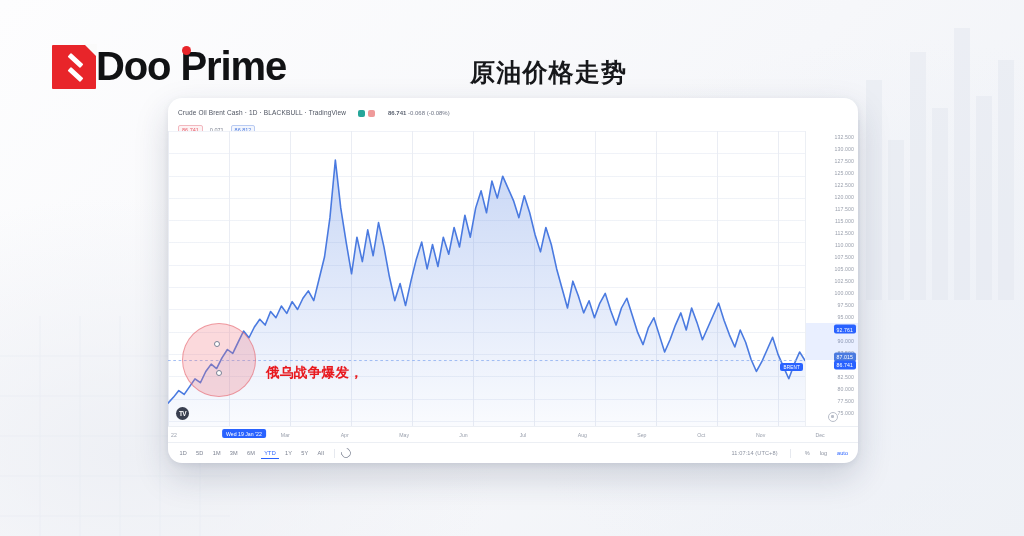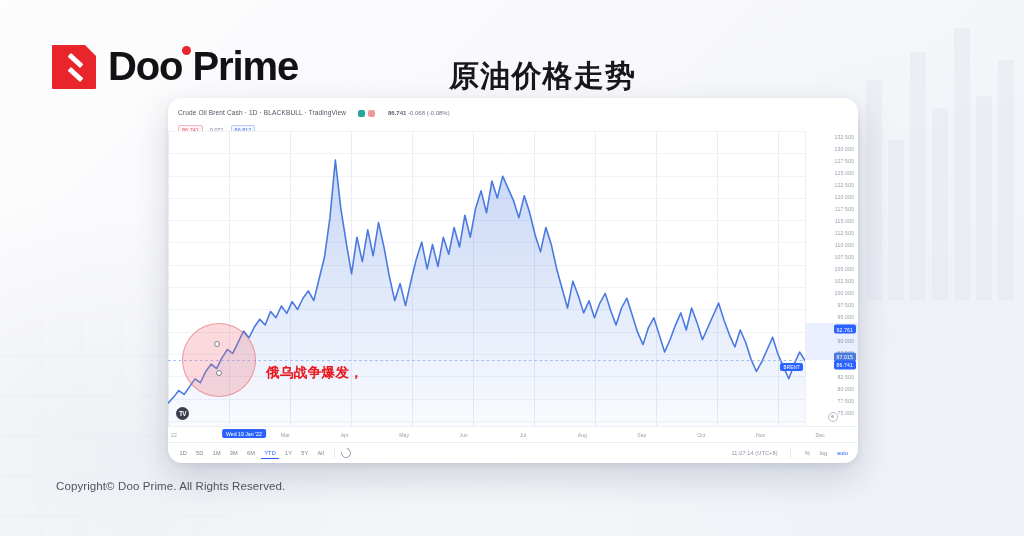--- a/index.html
+++ b/index.html
@@ -39,21 +39,20 @@
     opacity: .55;
     pointer-events: none;
   }
 
   
   #brand {
     position: absolute;
     left: 52px; top: 44px;
     display: flex;
     align-items: center;
-    gap: 12px;
   }
   #brand .mark {
     width: 44px; height: 44px;
     background: #e8252a;
     position: relative;
     border-radius: 1px;
     flex: none;
   }
   #brand .mark::before,
   #brand .mark::after {
@@ -91,22 +90,22 @@
     position: absolute;
     width: 9px; height: 9px;
     border-radius: 50%;
     background: #e8252a;
     left: 130px; top: 2px;
   }
 
   
   #page-title {
     position: absolute;
-    left: 449px; top: 56px;
-    font-size: 30px;
+    left: 470px; top: 56px;
+    font-size: 25px;
     font-weight: 700;
     color: #17181b;
     letter-spacing: 1.2px;
     white-space: nowrap;
   }
 
   
   #chart-card {
     position: absolute;
     left: 168px; top: 98px;
@@ -537,14 +536,13 @@
       <div class="tb-right">
         <span class="clock">11:07:14 (UTC+8)</span>
         <span class="tb-sep"></span>
         <span class="opt">%</span>
         <span class="opt">log</span>
         <span class="opt accent">auto</span>
       </div>
     </div>
   </div>
 
-  <div id="footer">Copyright© Doo Prime. All Rights Reserved.</div>
 </div>
 
 </body></html>

